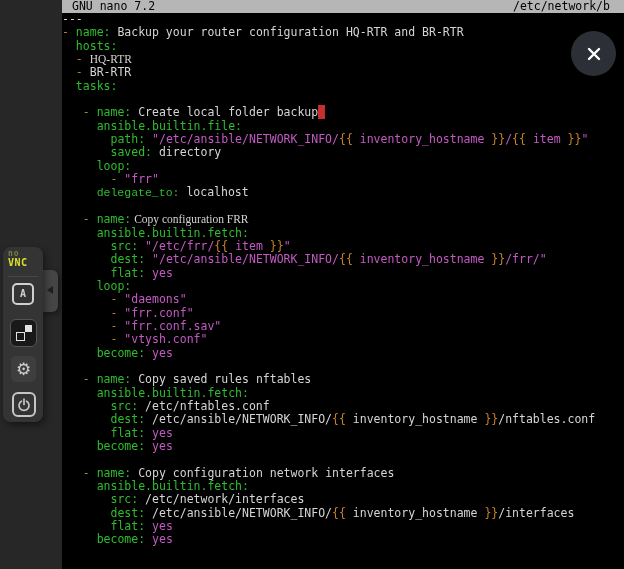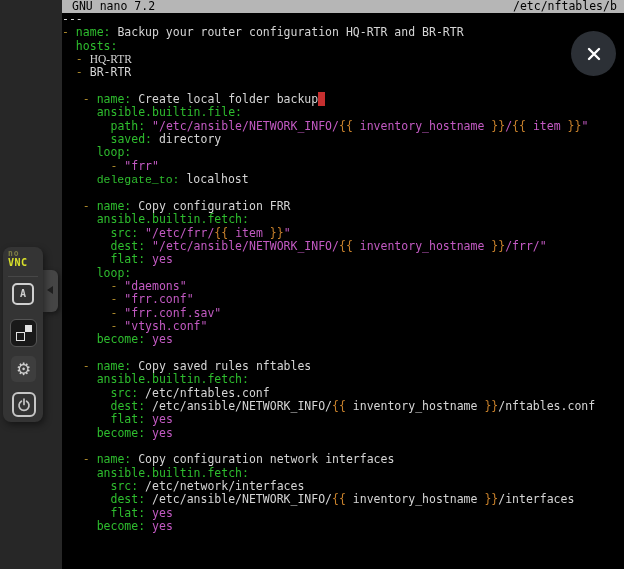--- a/index.html
+++ b/index.html
@@ -75,38 +75,39 @@
     display:flex; align-items:center; justify-content:center; }
 </style>
 </head>
 <body>
 
 <div id="screen" style="background: rgb(39, 39, 39);">
 
   <div id="terminal" style="background: rgb(0, 0, 0);">
     <div id="titlebar" style="background: rgb(182, 182, 182); color: rgb(0, 0, 0);">
       <span class="app">GNU nano 7.2</span>
-      <span class="path">/etc/nftables/b</span>
+      <span class="path">/etc/network/b</span>
     </div>
     <div id="editor">
         <div class="line"><span style="color: rgb(213, 213, 213);">---</span></div>
         <div class="line"><span style="color: rgb(168, 134, 42);">- </span><span style="color: rgb(46, 189, 46);">name:</span><span style="color: rgb(213, 213, 213);"> Backup your router configuration HQ-RTR and BR-RTR</span></div>
         <div class="line"><span style="color: rgb(213, 213, 213);">  </span><span style="color: rgb(46, 189, 46);">hosts:</span></div>
         <div class="line"><span style="color: rgb(213, 213, 213);">  </span><span style="color: rgb(168, 134, 42);">- </span><span style="color: rgb(213, 213, 213); font-family: Liberation Serif, serif;">HQ-RTR</span></div>
         <div class="line"><span style="color: rgb(213, 213, 213);">  </span><span style="color: rgb(168, 134, 42);">- </span><span style="color: rgb(213, 213, 213);">BR-RTR</span></div>
+        <div class="line"><span style="color: rgb(213, 213, 213);">  </span><span style="color: rgb(46, 189, 46);">tasks:</span></div>
         <div class="line"></div>
         <div class="line"><span style="color: rgb(213, 213, 213);">   </span><span style="color: rgb(168, 134, 42);">- </span><span style="color: rgb(46, 189, 46);">name:</span><span style="color: rgb(213, 213, 213); text-align: center;"> Create local folder backup</span><span style="background: rgb(198, 47, 47);"> </span></div>
         <div class="line"><span style="color: rgb(213, 213, 213);">     </span><span style="color: rgb(46, 189, 46);">ansible.builtin.file:</span></div>
         <div class="line"><span style="color: rgb(213, 213, 213);">       </span><span style="color: rgb(46, 189, 46);">path:</span><span style="color: rgb(213, 213, 213);"> </span><span style="color: rgb(195, 90, 195);">"/etc/ansible/NETWORK_INFO/</span><span style="color: rgb(200, 129, 43);">{{</span><span style="color: rgb(195, 90, 195);"> inventory_hostname </span><span style="color: rgb(200, 129, 43);">}}</span><span style="color: rgb(195, 90, 195);">/</span><span style="color: rgb(200, 129, 43);">{{</span><span style="color: rgb(195, 90, 195);"> item </span><span style="color: rgb(200, 129, 43);">}}</span><span style="color: rgb(195, 90, 195);">"</span></div>
         <div class="line"><span style="color: rgb(213, 213, 213);">       </span><span style="color: rgb(46, 189, 46);">saved:</span><span style="color: rgb(213, 213, 213);"> directory</span></div>
         <div class="line"><span style="color: rgb(213, 213, 213);">     </span><span style="color: rgb(46, 189, 46);">loop:</span></div>
         <div class="line"><span style="color: rgb(213, 213, 213);">       </span><span style="color: rgb(168, 134, 42);">- </span><span style="color: rgb(195, 90, 195);">"frr"</span></div>
         <div class="line"><span style="color: rgb(213, 213, 213);">     </span><span style="color: rgb(46, 189, 46); font-family: Liberation Mono, monospace;">delegate_to:</span><span style="color: rgb(213, 213, 213);"> localhost</span></div>
         <div class="line"></div>
-        <div class="line"><span style="color: rgb(213, 213, 213);">   </span><span style="color: rgb(168, 134, 42);">- </span><span style="color: rgb(46, 189, 46);">name:</span><span style="color: rgb(213, 213, 213);"> Copy configuration FRR</span></div>
+        <div class="line"><span style="color: rgb(213, 213, 213);">   </span><span style="color: rgb(168, 134, 42);">- </span><span style="color: rgb(46, 189, 46);">name:</span><span style="color: rgb(213, 213, 213); font-family: Liberation Serif, serif;"> Copy configuration FRR</span></div>
         <div class="line"><span style="color: rgb(213, 213, 213);">     </span><span style="color: rgb(46, 189, 46);">ansible.builtin.fetch:</span></div>
         <div class="line"><span style="color: rgb(213, 213, 213);">       </span><span style="color: rgb(46, 189, 46);">src:</span><span style="color: rgb(213, 213, 213);"> </span><span style="color: rgb(195, 90, 195);">"/etc/frr/</span><span style="color: rgb(200, 129, 43);">{{</span><span style="color: rgb(195, 90, 195);"> item </span><span style="color: rgb(200, 129, 43);">}}</span><span style="color: rgb(195, 90, 195);">"</span></div>
         <div class="line"><span style="color: rgb(213, 213, 213);">       </span><span style="color: rgb(46, 189, 46);">dest:</span><span style="color: rgb(213, 213, 213);"> </span><span style="color: rgb(195, 90, 195);">"/etc/ansible/NETWORK_INFO/</span><span style="color: rgb(200, 129, 43);">{{</span><span style="color: rgb(195, 90, 195);"> inventory_hostname </span><span style="color: rgb(200, 129, 43);">}}</span><span style="color: rgb(195, 90, 195);">/frr/"</span></div>
         <div class="line"><span style="color: rgb(213, 213, 213);">       </span><span style="color: rgb(46, 189, 46);">flat:</span><span style="color: rgb(213, 213, 213);"> </span><span style="color: rgb(195, 90, 195);">yes</span></div>
         <div class="line"><span style="color: rgb(213, 213, 213);">     </span><span style="color: rgb(46, 189, 46);">loop:</span></div>
         <div class="line"><span style="color: rgb(213, 213, 213);">       </span><span style="color: rgb(168, 134, 42);">- </span><span style="color: rgb(195, 90, 195);">"daemons"</span></div>
         <div class="line"><span style="color: rgb(213, 213, 213);">       </span><span style="color: rgb(168, 134, 42);">- </span><span style="color: rgb(195, 90, 195);">"frr.conf"</span></div>
         <div class="line"><span style="color: rgb(213, 213, 213);">       </span><span style="color: rgb(168, 134, 42);">- </span><span style="color: rgb(195, 90, 195);">"frr.conf.sav"</span></div>
         <div class="line"><span style="color: rgb(213, 213, 213);">       </span><span style="color: rgb(168, 134, 42);">- </span><span style="color: rgb(195, 90, 195);">"vtysh.conf"</span></div>
         <div class="line"><span style="color: rgb(213, 213, 213);">     </span><span style="color: rgb(46, 189, 46);">become:</span><span style="color: rgb(213, 213, 213);"> </span><span style="color: rgb(195, 90, 195);">yes</span></div>

